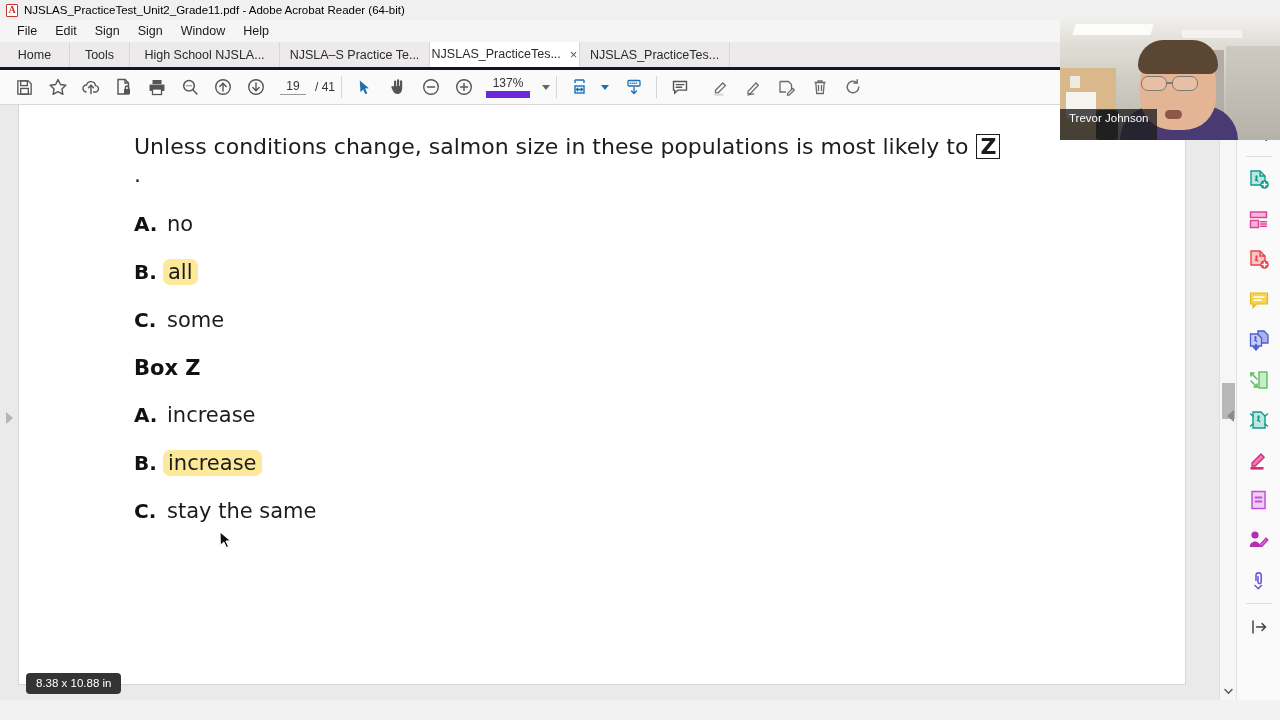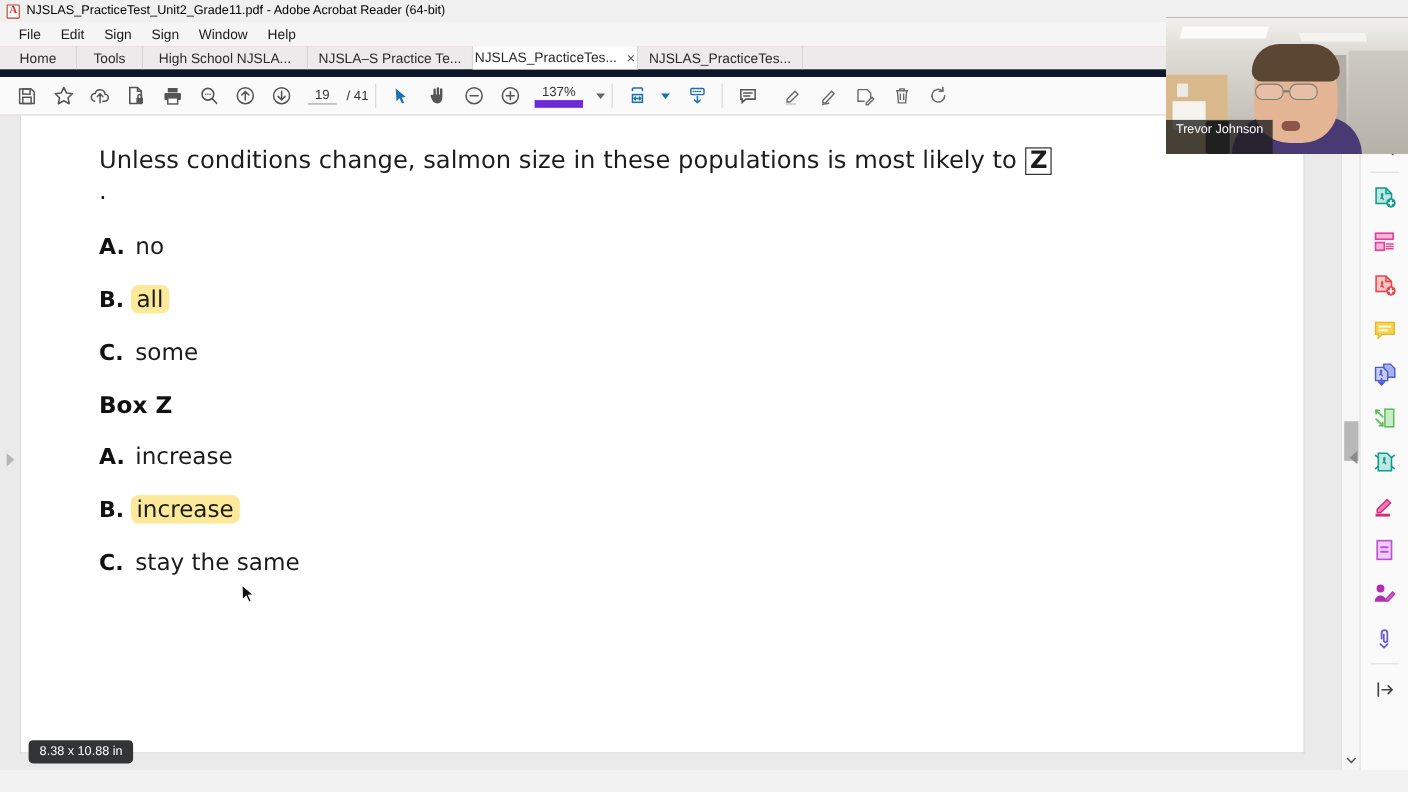--- a/index.html
+++ b/index.html
@@ -33,21 +33,21 @@
     background: #f5f5f5; display: flex; align-items: center; padding-left: 8px;
   }
   .menu-item {
     font-size: 12.5px; color: #1a1a1a; padding: 2px 9px; white-space: nowrap;
   }
 
   
   .tabbar {
     position: absolute; top: 42px; left: 0; width: 1280px; height: 28px;
     background: #eceaea; display: flex; align-items: stretch;
-    border-bottom: 7px solid #0f172a;
+    border-bottom: 3px solid #0f172a;
   }
   .tab {
     display: flex; align-items: center; justify-content: center;
     font-size: 12.5px; color: #2b2b2b; white-space: nowrap;
     border-right: 1px solid #d8d6d6; position: relative;
   }
   .tab.home  { width: 70px; }
   .tab.tools { width: 60px; }
   .tab.doc   { width: 150px; }
   .tab.active { background: #ffffff; border-bottom: 1px solid #ffffff; }
@@ -90,21 +90,21 @@
 
   
   .docarea {
     position: absolute; top: 105px; left: 0; width: 1236px; height: 595px;
     background: #eaeaea; overflow: hidden;
   }
   .page {
     position: absolute; top: 0; left: 18px; width: 1168px; height: 580px;
     background: #ffffff; border: 1px solid #d6d6d6; border-top: none;
   }
-  .pgcontent { padding: 28px 0 0 71px; }
+  .pgcontent { padding: 28px 0 0 115px; }
   .para {
     font-size: 22px; line-height: 28px; color: #1c1c1c; width: 870px;
     font-family: "DejaVu Sans", sans-serif;
   }
   .zbox {
     display: inline-block; border: 1.5px solid #1c1c1c; font-weight: bold;
     padding: 0 3px; line-height: 1.05; margin: 0 1px;
   }
   .boxhdr {
     font-size: 21px; font-weight: bold; color: #111;

